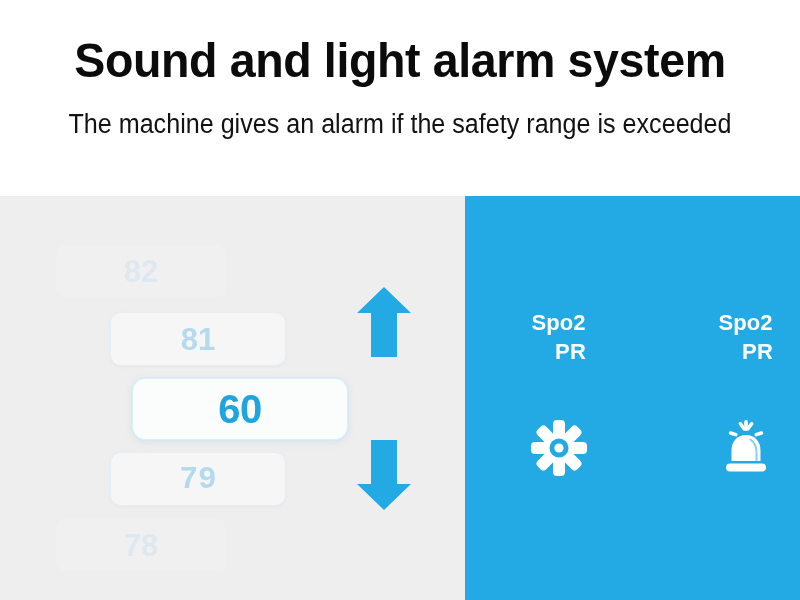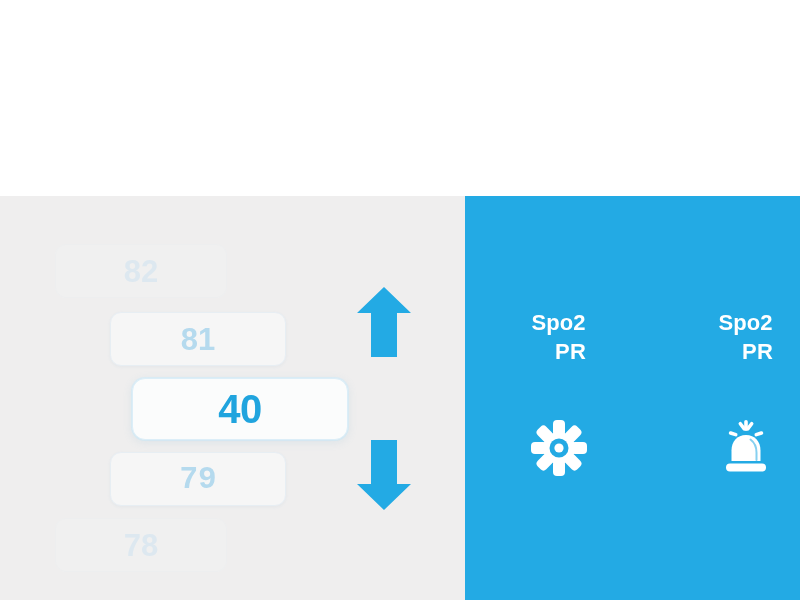--- a/index.html
+++ b/index.html
@@ -233,35 +233,39 @@
     display: flex;
     justify-content: center;
   }
   .metric-icon svg { display: block; }
 </style>
 </head>
 <body>
 
 <div id="root">
 
+  <div class="header">
+    <div class="header-title">Sound and light alarm system</div>
+    <div class="header-subtitle">The machine gives an alarm if the safety range is exceeded</div>
+  </div>
 
   <div class="left-panel">
 
     <div class="wheel">
 
       <div class="wheel-item lvl-2up">
         <span class="num">82</span>
       </div>
 
       <div class="wheel-item lvl-1up">
         <span class="num">81</span>
       </div>
 
       <div class="wheel-item lvl-center">
-        <span class="num">40</span>
+        <span class="num">60</span>
       </div>
 
       <div class="wheel-item lvl-1dn">
         <span class="num">79</span>
       </div>
 
       <div class="wheel-item lvl-2dn">
         <span class="num">78</span>
       </div>
 

